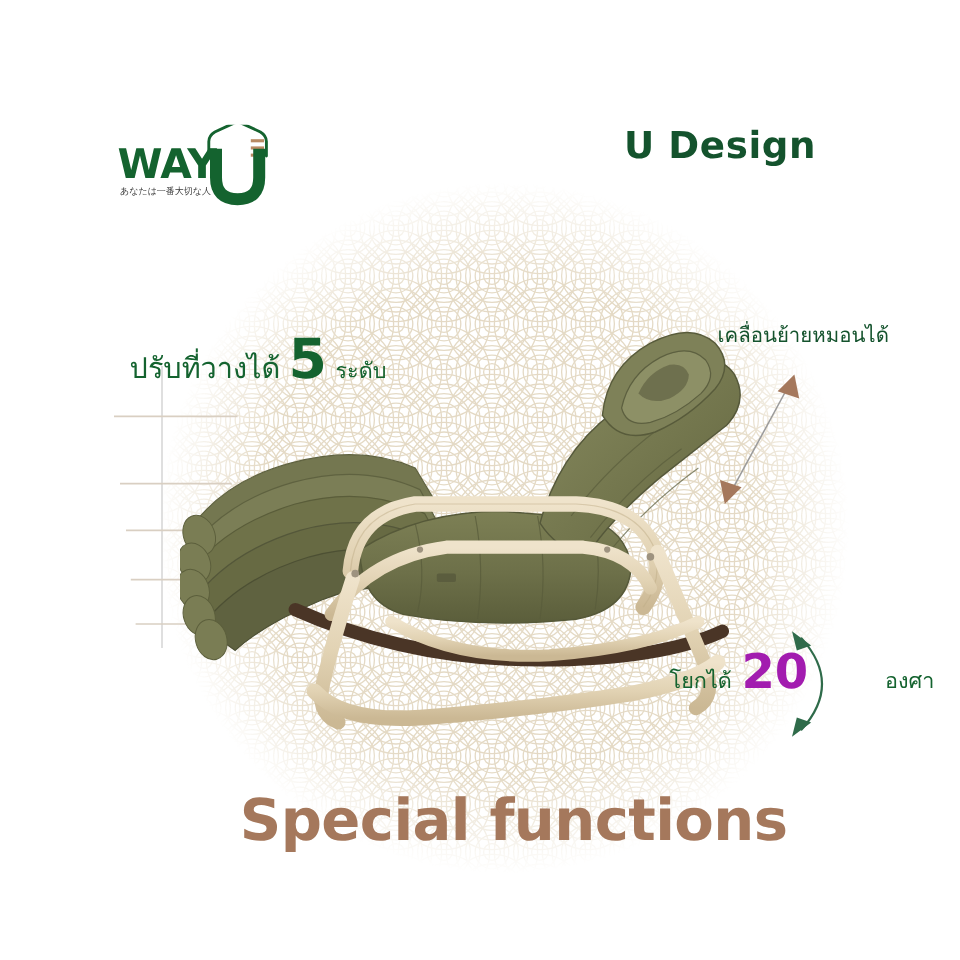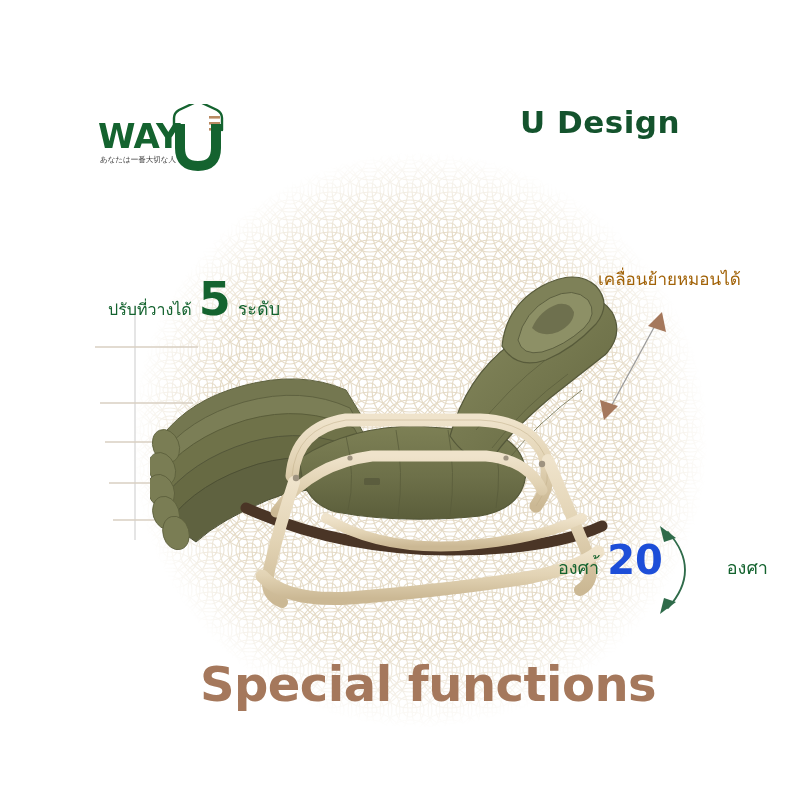--- a/index.html
+++ b/index.html
@@ -76,37 +76,37 @@
   
   #ann-levels {
     position: absolute;
     left: 108px;
     top: 276px;
     display: flex;
     align-items: baseline;
     white-space: nowrap;
     color: #14632f;
   }
-  #ann-levels .thai-a { font-size: 16px; }
+  #ann-levels .thai-a { font-size: 24px; }
   #ann-levels .big-num {
     font-size: 46px;
     font-weight: bold;
     line-height: 1;
     margin: 0 7px;
     color: #14632f;
   }
   #ann-levels .thai-b { font-size: 18px; margin-top: 18px; }
 
   
   #ann-pillow {
     position: absolute;
     left: 598px;
     top: 265px;
     font-size: 17px;
-    color: #a16207;
+    color: #14532d;
     white-space: nowrap;
   }
   #ann-pillow-arrow {
     position: absolute;
     left: 592px;
     top: 296px;
     width: 90px;
     height: 130px;
   }
   #ann-pillow-arrow svg { display: block; }
@@ -122,21 +122,21 @@
   }
   #ann-degrees .thai-a {
     font-size: 18px;
     color: #14632f;
   }
   #ann-degrees .big-num {
     font-size: 40px;
     font-weight: bold;
     line-height: 1;
     margin: 0 6px 15px 8px;
-    color: #1d4ed8;
+    color: #a21caf;
   }
   #ann-degrees .thai-b {
     font-size: 18px;
     color: #14632f;
     margin-left: 58px;
   }
   #ann-degrees-arc {
     position: absolute;
     left: 650px;
     top: 520px;
@@ -342,21 +342,21 @@
   <div id="ann-pillow">เคลื่อนย้ายหมอนได้</div>
   <div id="ann-pillow-arrow">
     <svg width="90" height="130" viewBox="0 0 90 130">
       <line x1="16" y1="116" x2="66" y2="24" stroke="#9b9b9b" stroke-width="1.3"></line>
       <polygon points="70,16 74,36 56,30" fill="#a5785c"></polygon>
       <polygon points="12,124 8,104 26,110" fill="#a5785c"></polygon>
     </svg>
   </div>
 
   <div id="ann-degrees">
-    <span class="thai-a">องศา้</span>
+    <span class="thai-a">โยกได้</span>
     <span class="big-num">20</span>
     <span class="thai-b">องศา</span>
   </div>
   <div id="ann-degrees-arc">
     <svg width="70" height="100" viewBox="0 0 70 100">
       <path d="M18 12 Q52 50 18 88" fill="none" stroke="#2f6b4a" stroke-width="1.8" stroke-linecap="round"></path>
       <polygon points="10,6 26,18 14,22" fill="#2f6b4a"></polygon>
       <polygon points="10,94 26,82 14,78" fill="#2f6b4a"></polygon>
     </svg>
   </div>

